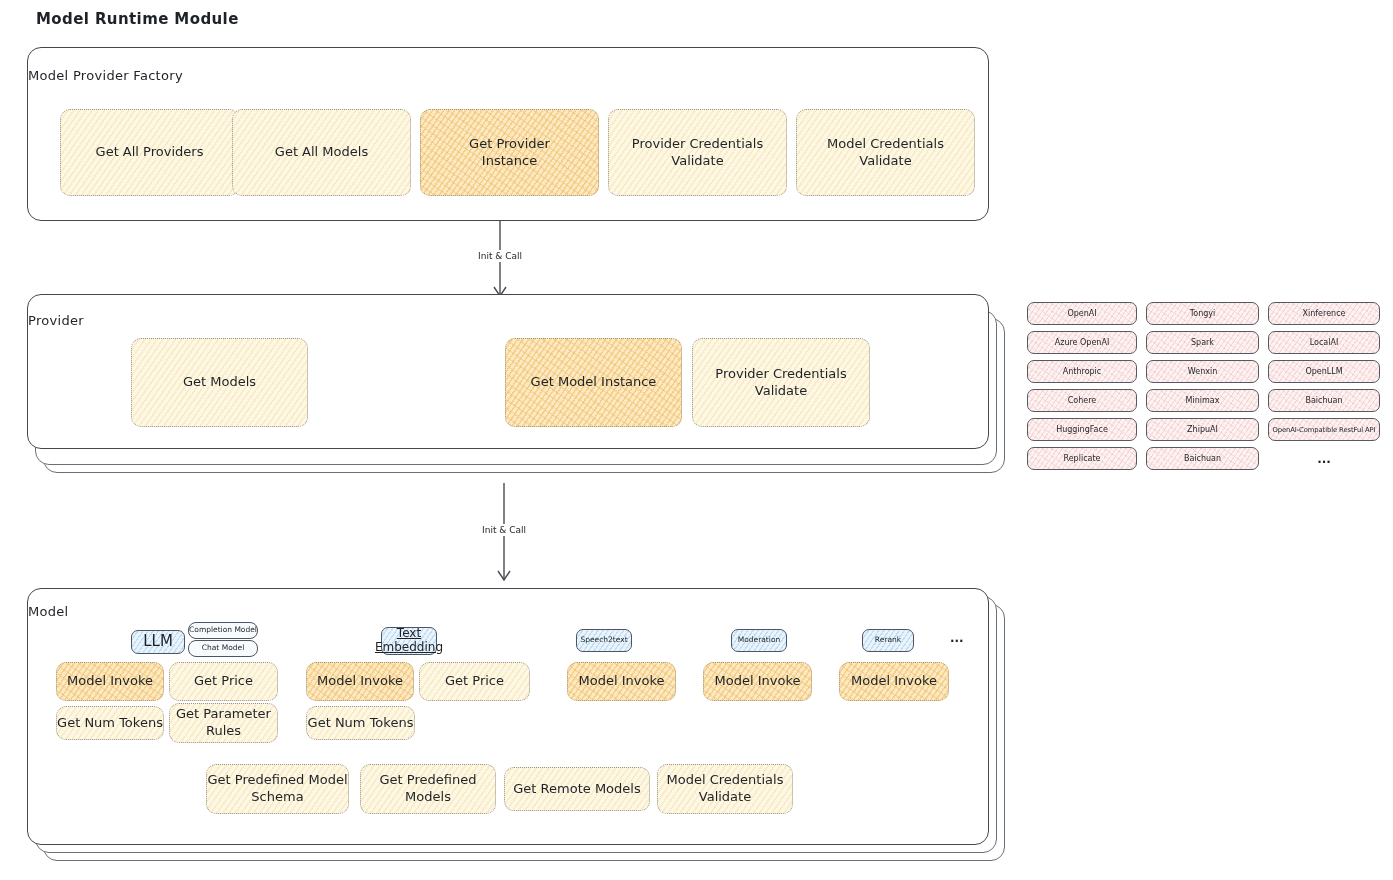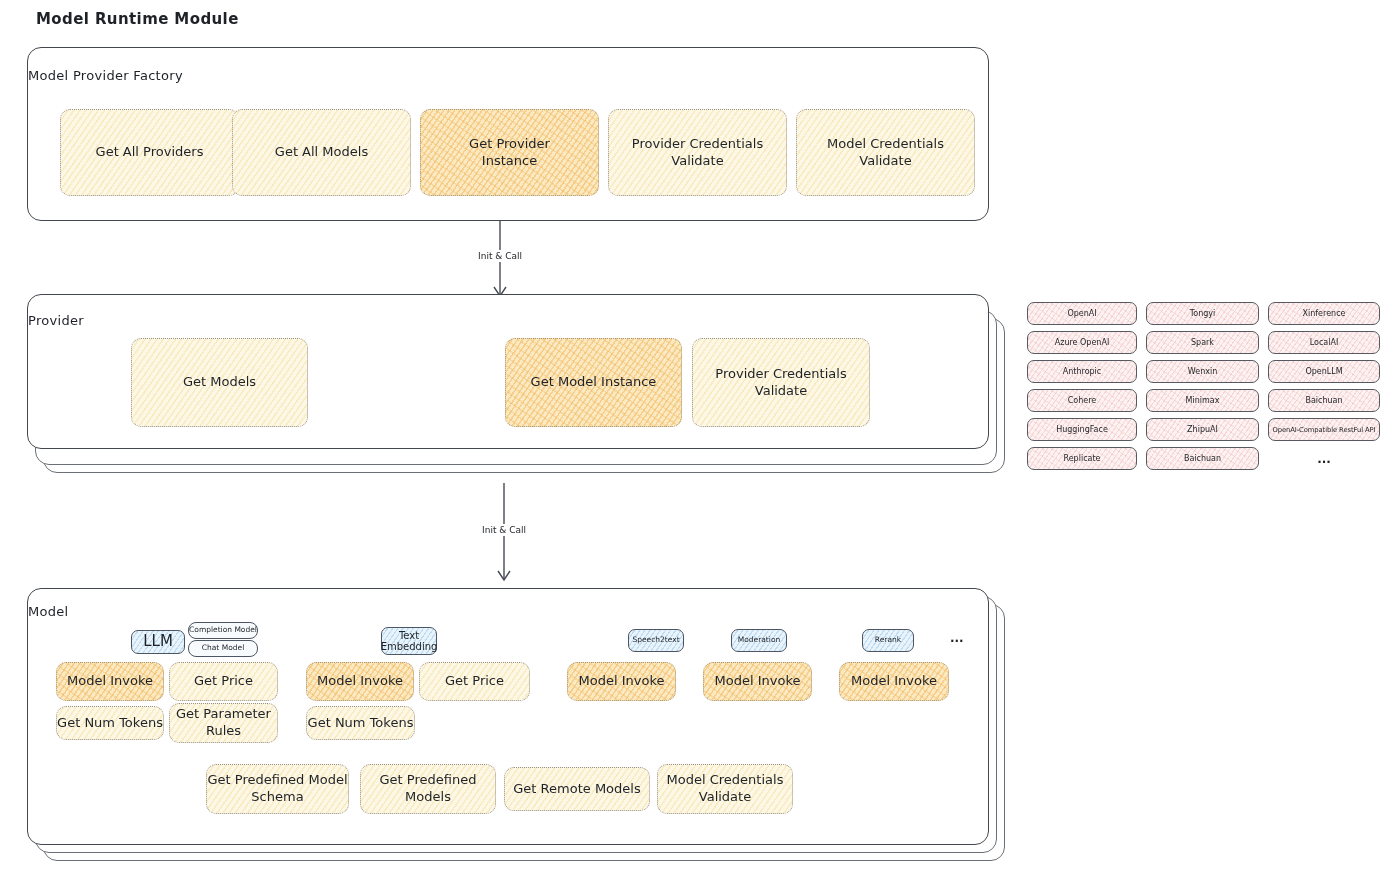--- a/index.html
+++ b/index.html
@@ -64,21 +64,21 @@
     text-align:center;white-space:pre-line;line-height:1.15;
     border:1.2px solid var(--tag-border,#4b5563);border-radius:7px;
     background-color:var(--blue-fill,#e9f3fb);
     background-image:repeating-linear-gradient(125deg, rgba(124,182,226,.38) 0 1.2px, transparent 1.2px 4.2px);
     font-size:15px;
   }
   .tag.plain{
     background-color:#f8fbfd;background-image:none;font-size:7.5px;border-radius:8px;
   }
   .tag.tiny{font-size:7.5px;}
-  .tag.xtiny{font-size:10px;}
+  .tag.xtiny{font-size:12px;text-decoration:underline;}
   .ellipsis{position:absolute;font-size:12px;font-weight:600;}
 </style>
 </head>
 <body>
 
 <div class="main-title">Model Runtime Module</div>
 
 <section class="container" style="left:27px;top:47px;width:960px;height:172px;">
   <div class="container-title" style="top:20px;">Model Provider Factory</div>
   <div class="opbox" style="left:32px;top:61px;width:177px;height:85px;">Get All Providers</div>
@@ -141,21 +141,21 @@
 <div class="stack-layer" style="left:43px;top:604px;width:960px;height:255px;"></div>
 <div class="stack-layer" style="left:35px;top:596px;width:960px;height:255px;"></div>
 <section class="container" style="left:27px;top:588px;width:960px;height:255px;">
   <div class="container-title" style="top:15px;">Model</div>
 
   <div class="tag" style="left:103px;top:41px;width:52px;height:22px;">LLM</div>
   <div class="tag plain" style="left:160px;top:33px;width:68px;height:15px;">Completion Model</div>
   <div class="tag plain" style="left:160px;top:51px;width:68px;height:15px;text-align:right;">Chat Model</div>
   <div class="tag xtiny" style="left:353px;top:38px;width:54px;height:26px;">Text
 Embedding</div>
-  <div class="tag tiny" style="left:600px;top:40px;width:54px;height:21px;">Speech2text</div>
+  <div class="tag tiny" style="left:548px;top:40px;width:54px;height:21px;">Speech2text</div>
   <div class="tag tiny" style="left:703px;top:40px;width:54px;height:21px;">Moderation</div>
   <div class="tag tiny" style="left:834px;top:40px;width:50px;height:21px;">Rerank</div>
   <div class="ellipsis" style="left:922px;top:42px;">...</div>
 
   <div class="opbox emph" style="left:28px;top:73px;width:106px;height:37px;">Model Invoke</div>
   <div class="opbox" style="left:141px;top:73px;width:107px;height:37px;">Get Price</div>
   <div class="opbox emph" style="left:278px;top:73px;width:106px;height:37px;">Model Invoke</div>
   <div class="opbox" style="left:391px;top:73px;width:109px;height:37px;">Get Price</div>
   <div class="opbox emph" style="left:539px;top:73px;width:107px;height:37px;">Model Invoke</div>
   <div class="opbox emph" style="left:675px;top:73px;width:107px;height:37px;">Model Invoke</div>

